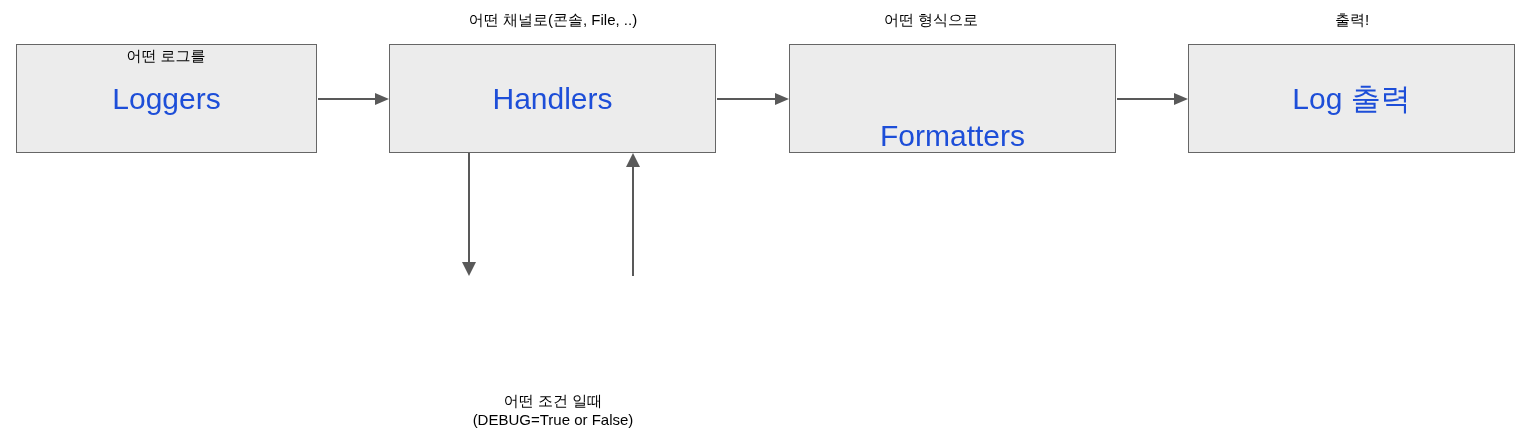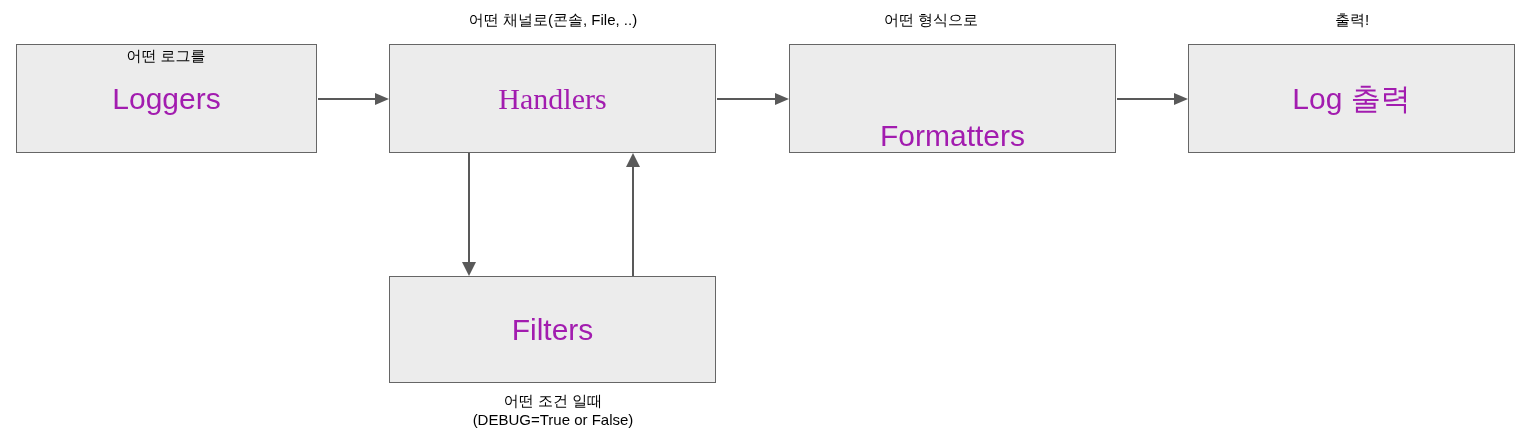--- a/index.html
+++ b/index.html
@@ -23,21 +23,21 @@
     box-sizing: border-box;
     background: #ececec;
     border: 1px solid #666666;
     display: flex;
     align-items: center;
     justify-content: center;
   }
   .node-label {
     font-size: 30px;
     line-height: 1.1;
-    color: #a21caf;
+    color: #1d4ed8;
     white-space: nowrap;
     font-weight: 400;
   }
   .caption {
     position: absolute;
     font-size: 15px;
     line-height: 19px;
     color: #000000;
     text-align: center;
     white-space: pre-line;
@@ -91,34 +91,31 @@
       <line class="edge-line" x1="633" y1="276" x2="633" y2="165"></line>
       <polygon class="edge-head" points="633,153 626,167 640,167"></polygon>
     </g>
   </svg>
 
   <div class="node" style="left:16px; top:44px; width:301px; height:109px;">
     <span class="node-label">Loggers</span>
   </div>
   <div class="caption" style="left:166px; top:10px; width:320px;margin-top:36px;">어떤 로그를</div>
 
-  <div class="node" style="left:389px; top:44px; width:327px; height:109px;font-family:Liberation Serif, serif;">
+  <div class="node" style="left:389px; top:44px; width:327px; height:109px;">
     <span class="node-label">Handlers</span>
   </div>
   <div class="caption" style="left:553px; top:10px; width:420px;">어떤 채널로(콘솔, File, ..)</div>
 
   <div class="node" style="left:789px; top:44px; width:327px; height:109px;align-items:flex-end;">
     <span class="node-label">Formatters</span>
   </div>
   <div class="caption" style="left:931px; top:10px; width:420px;">어떤 형식으로</div>
 
   <div class="node" style="left:1188px; top:44px; width:327px; height:109px;text-align:center;">
     <span class="node-label">Log 출력</span>
   </div>
   <div class="caption" style="left:1352px; top:10px; width:420px;">출력!</div>
 
-  <div class="node" style="left:389px; top:276px; width:327px; height:107px;">
-    <span class="node-label">Filters</span>
-  </div>
   <div class="caption" style="left:553px; top:391px; width:480px;">어떤 조건 일때
 (DEBUG=True or False)</div>
 
 </div>
 
 </body></html>

